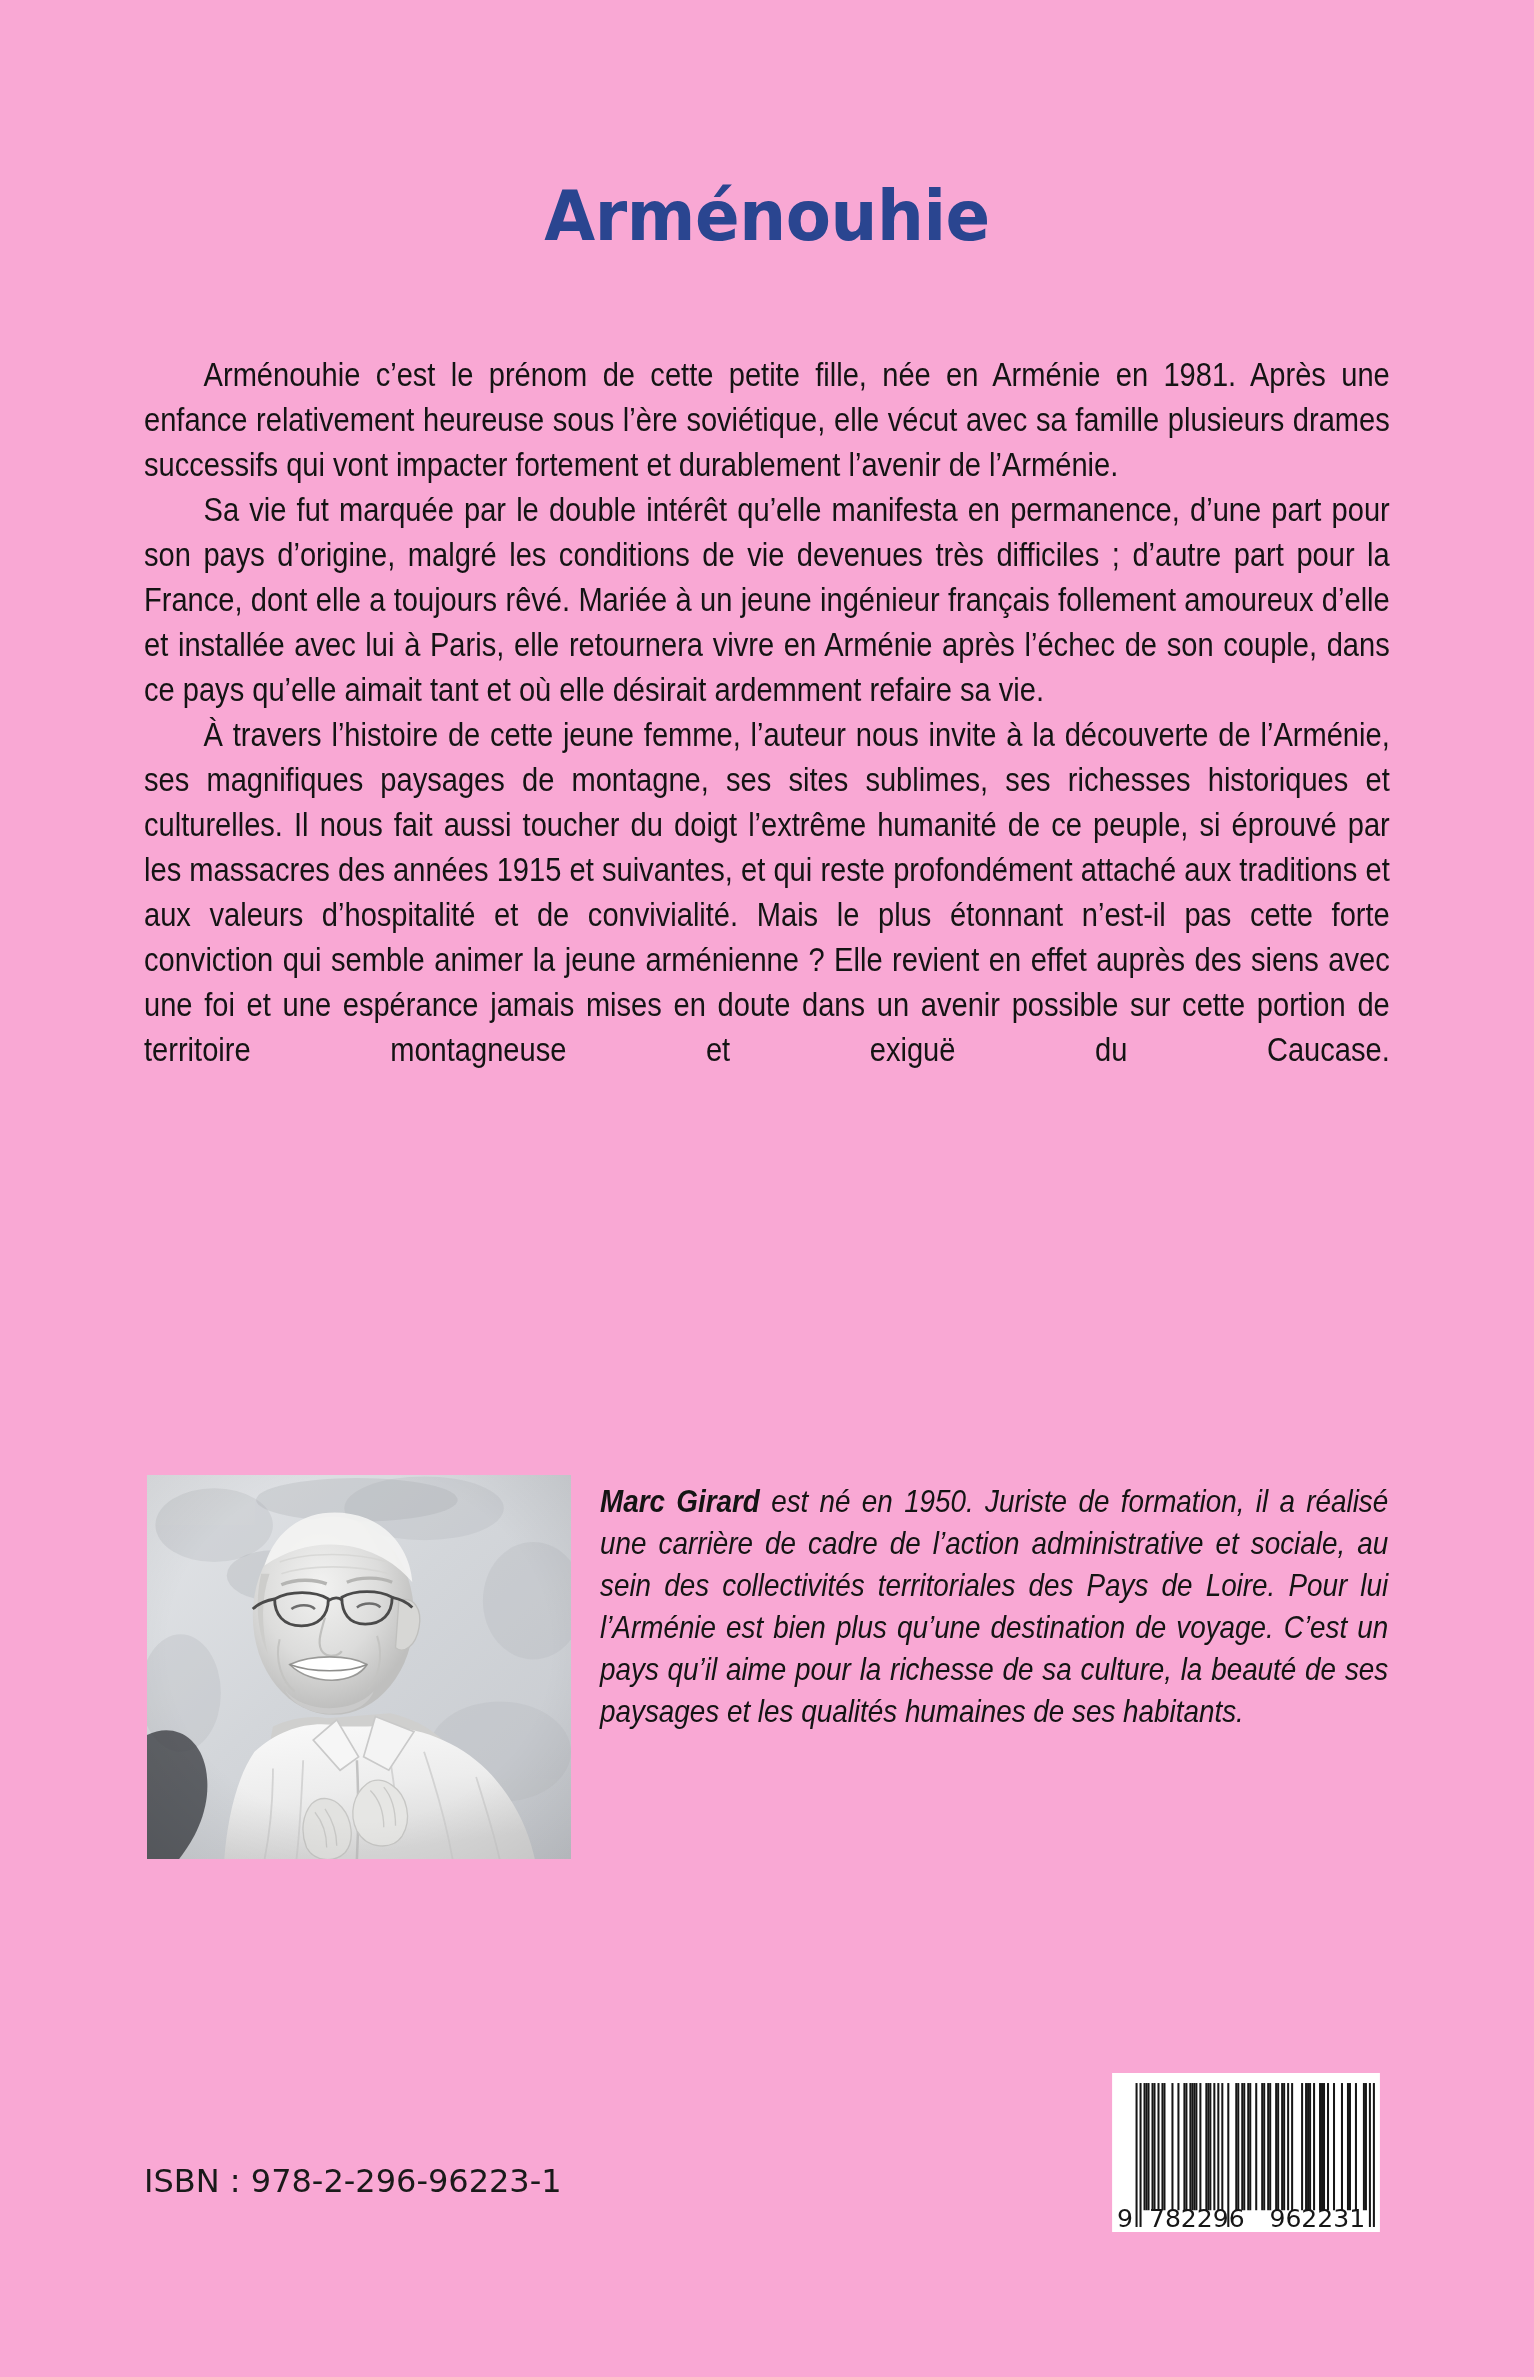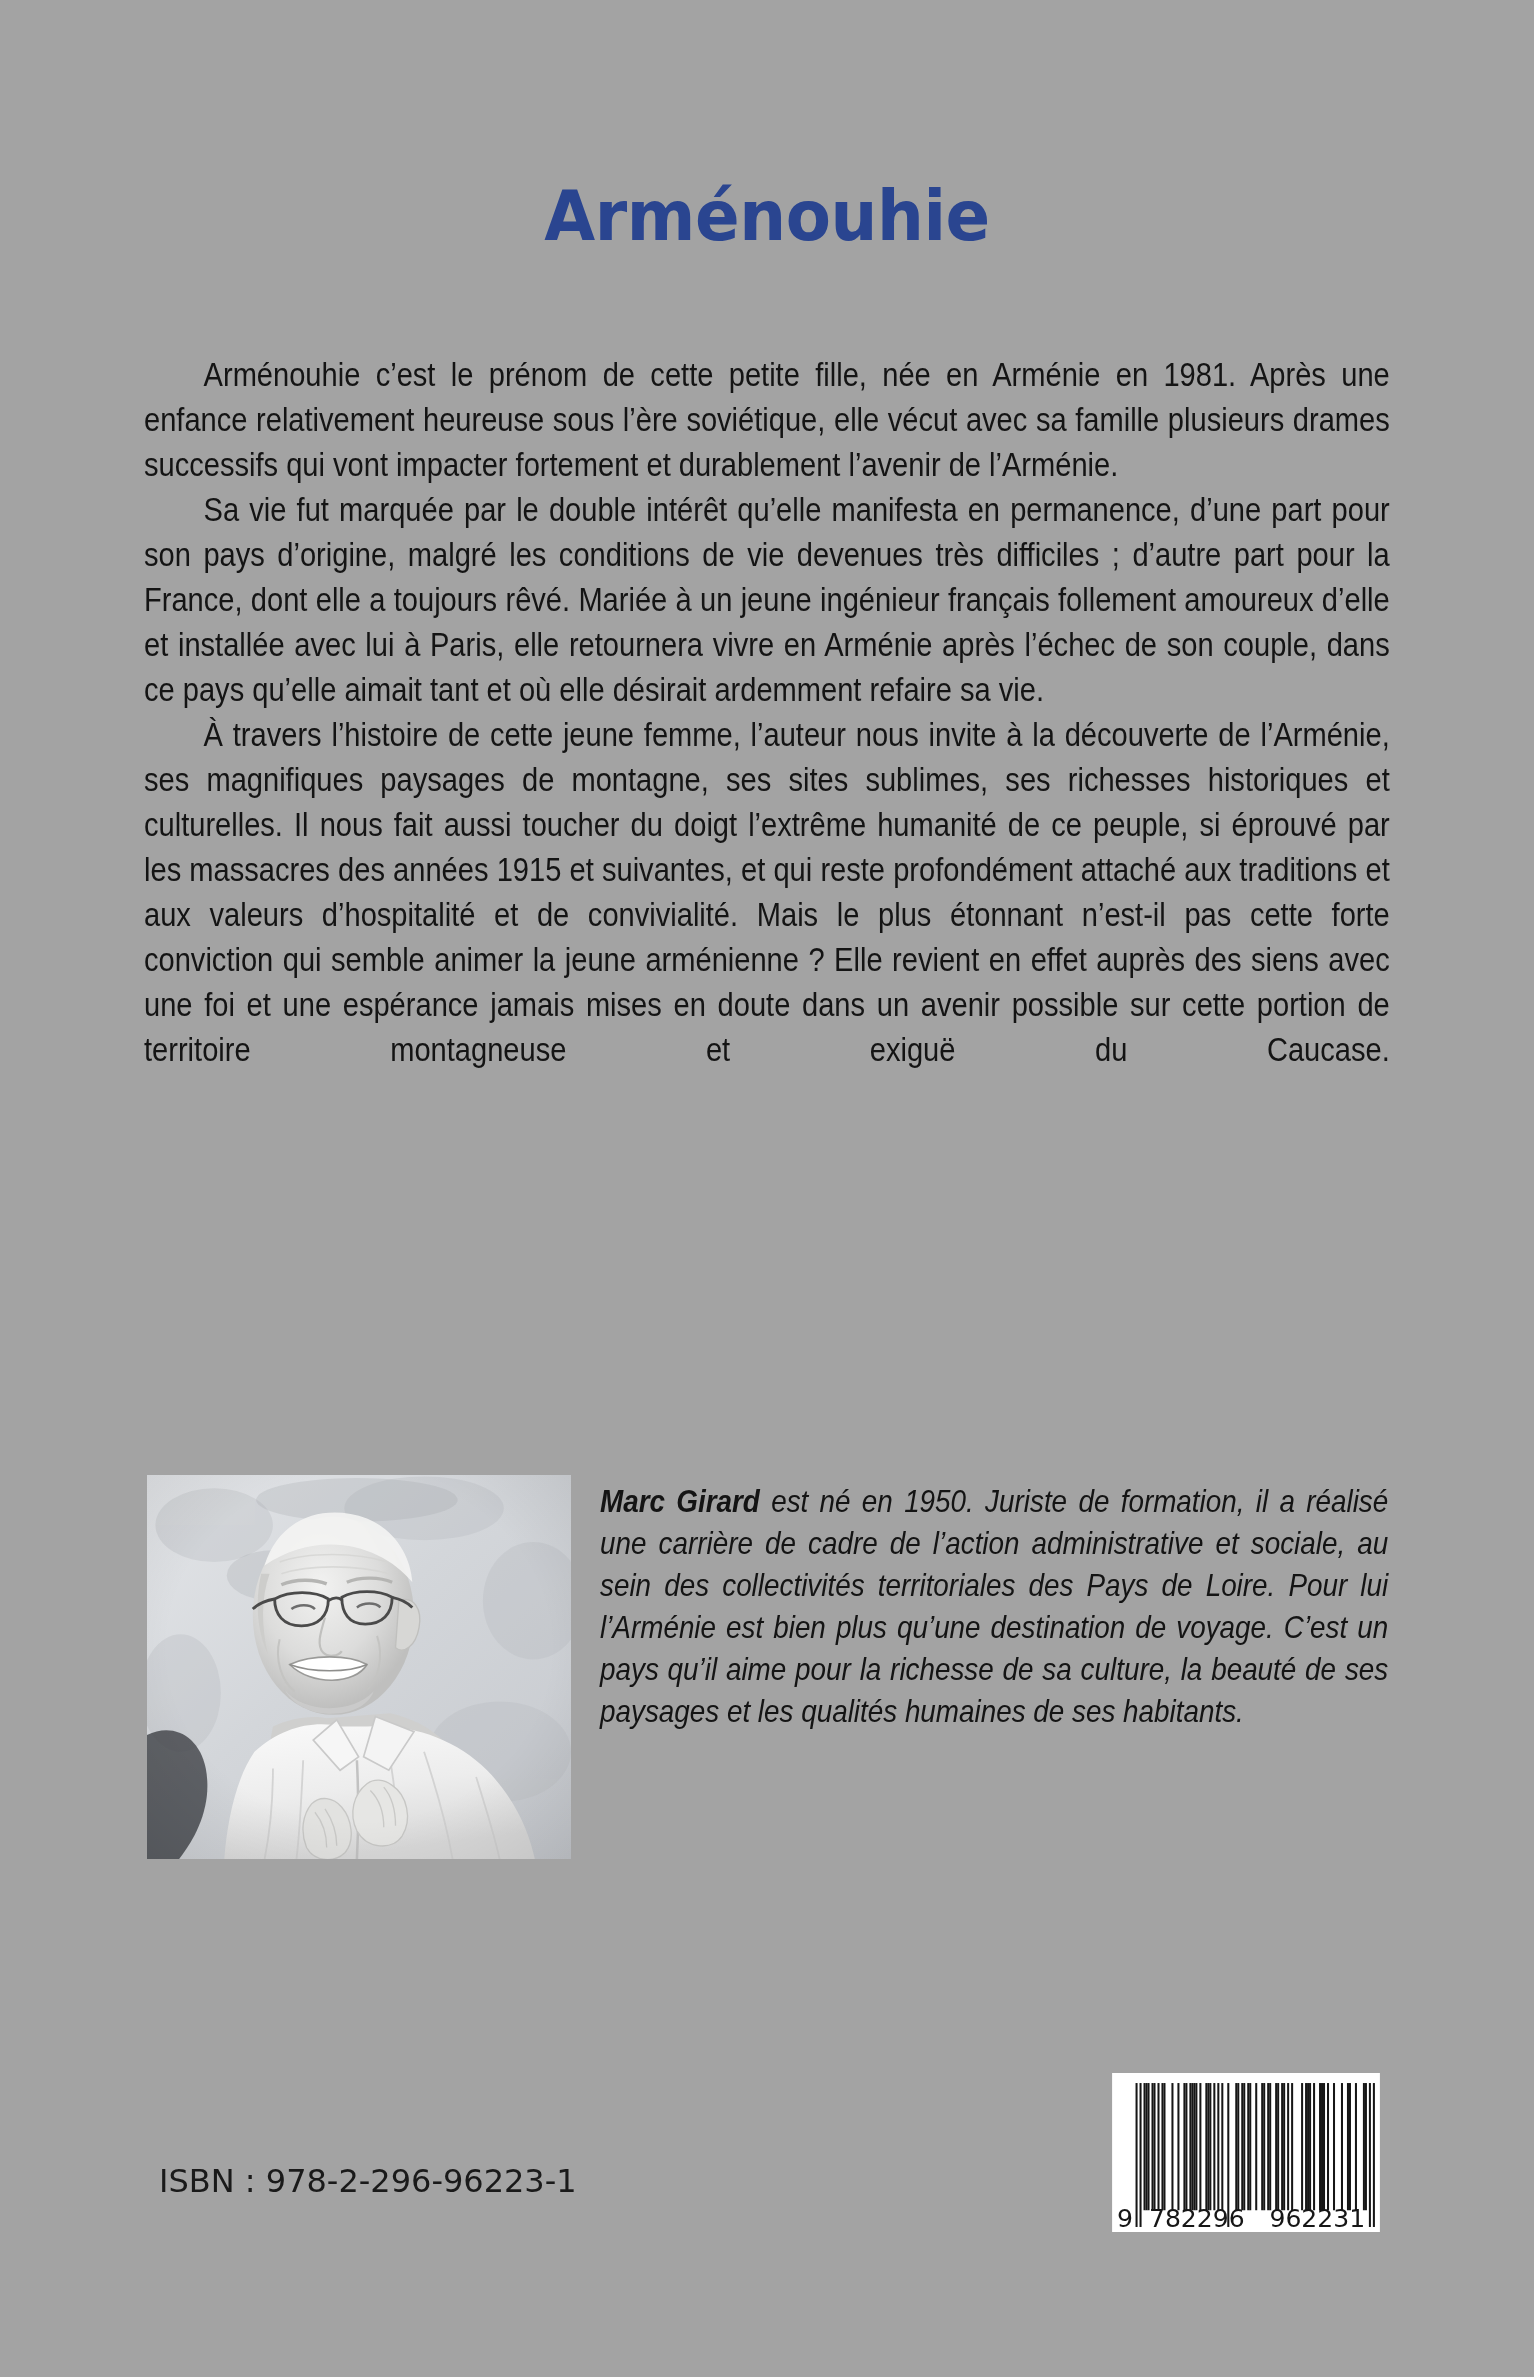--- a/index.html
+++ b/index.html
@@ -12,21 +12,21 @@
     height: 2377px;
     position: relative;
     font-family: "Liberation Sans", sans-serif;
     color: #1a1a1a;
     overflow: hidden;
   }
 
   .page {
     position: absolute;
     inset: 0;
-    background: #a3a3a3;
+    background: #f9a8d4;
     padding-left: 23px;
   }
 
   
   .title {
     position: absolute;
     left: 0;
     right: 0;
     top: 181px;
     text-align: center;
@@ -112,21 +112,20 @@
     position: absolute;
     left: 144px;
     top: 2158px;
     font-family: "DejaVu Sans", "Liberation Sans", sans-serif;
     font-size: 32px;
     line-height: 47px;
     color: #1a1a1a;
   }
   .footer-meta .row {
     white-space: pre;
-    margin-left: 15px;
   }
 
   
   .barcode {
     position: absolute;
     left: 1112px;
     top: 2073px;
     width: 268px;
     height: 159px;
   }

